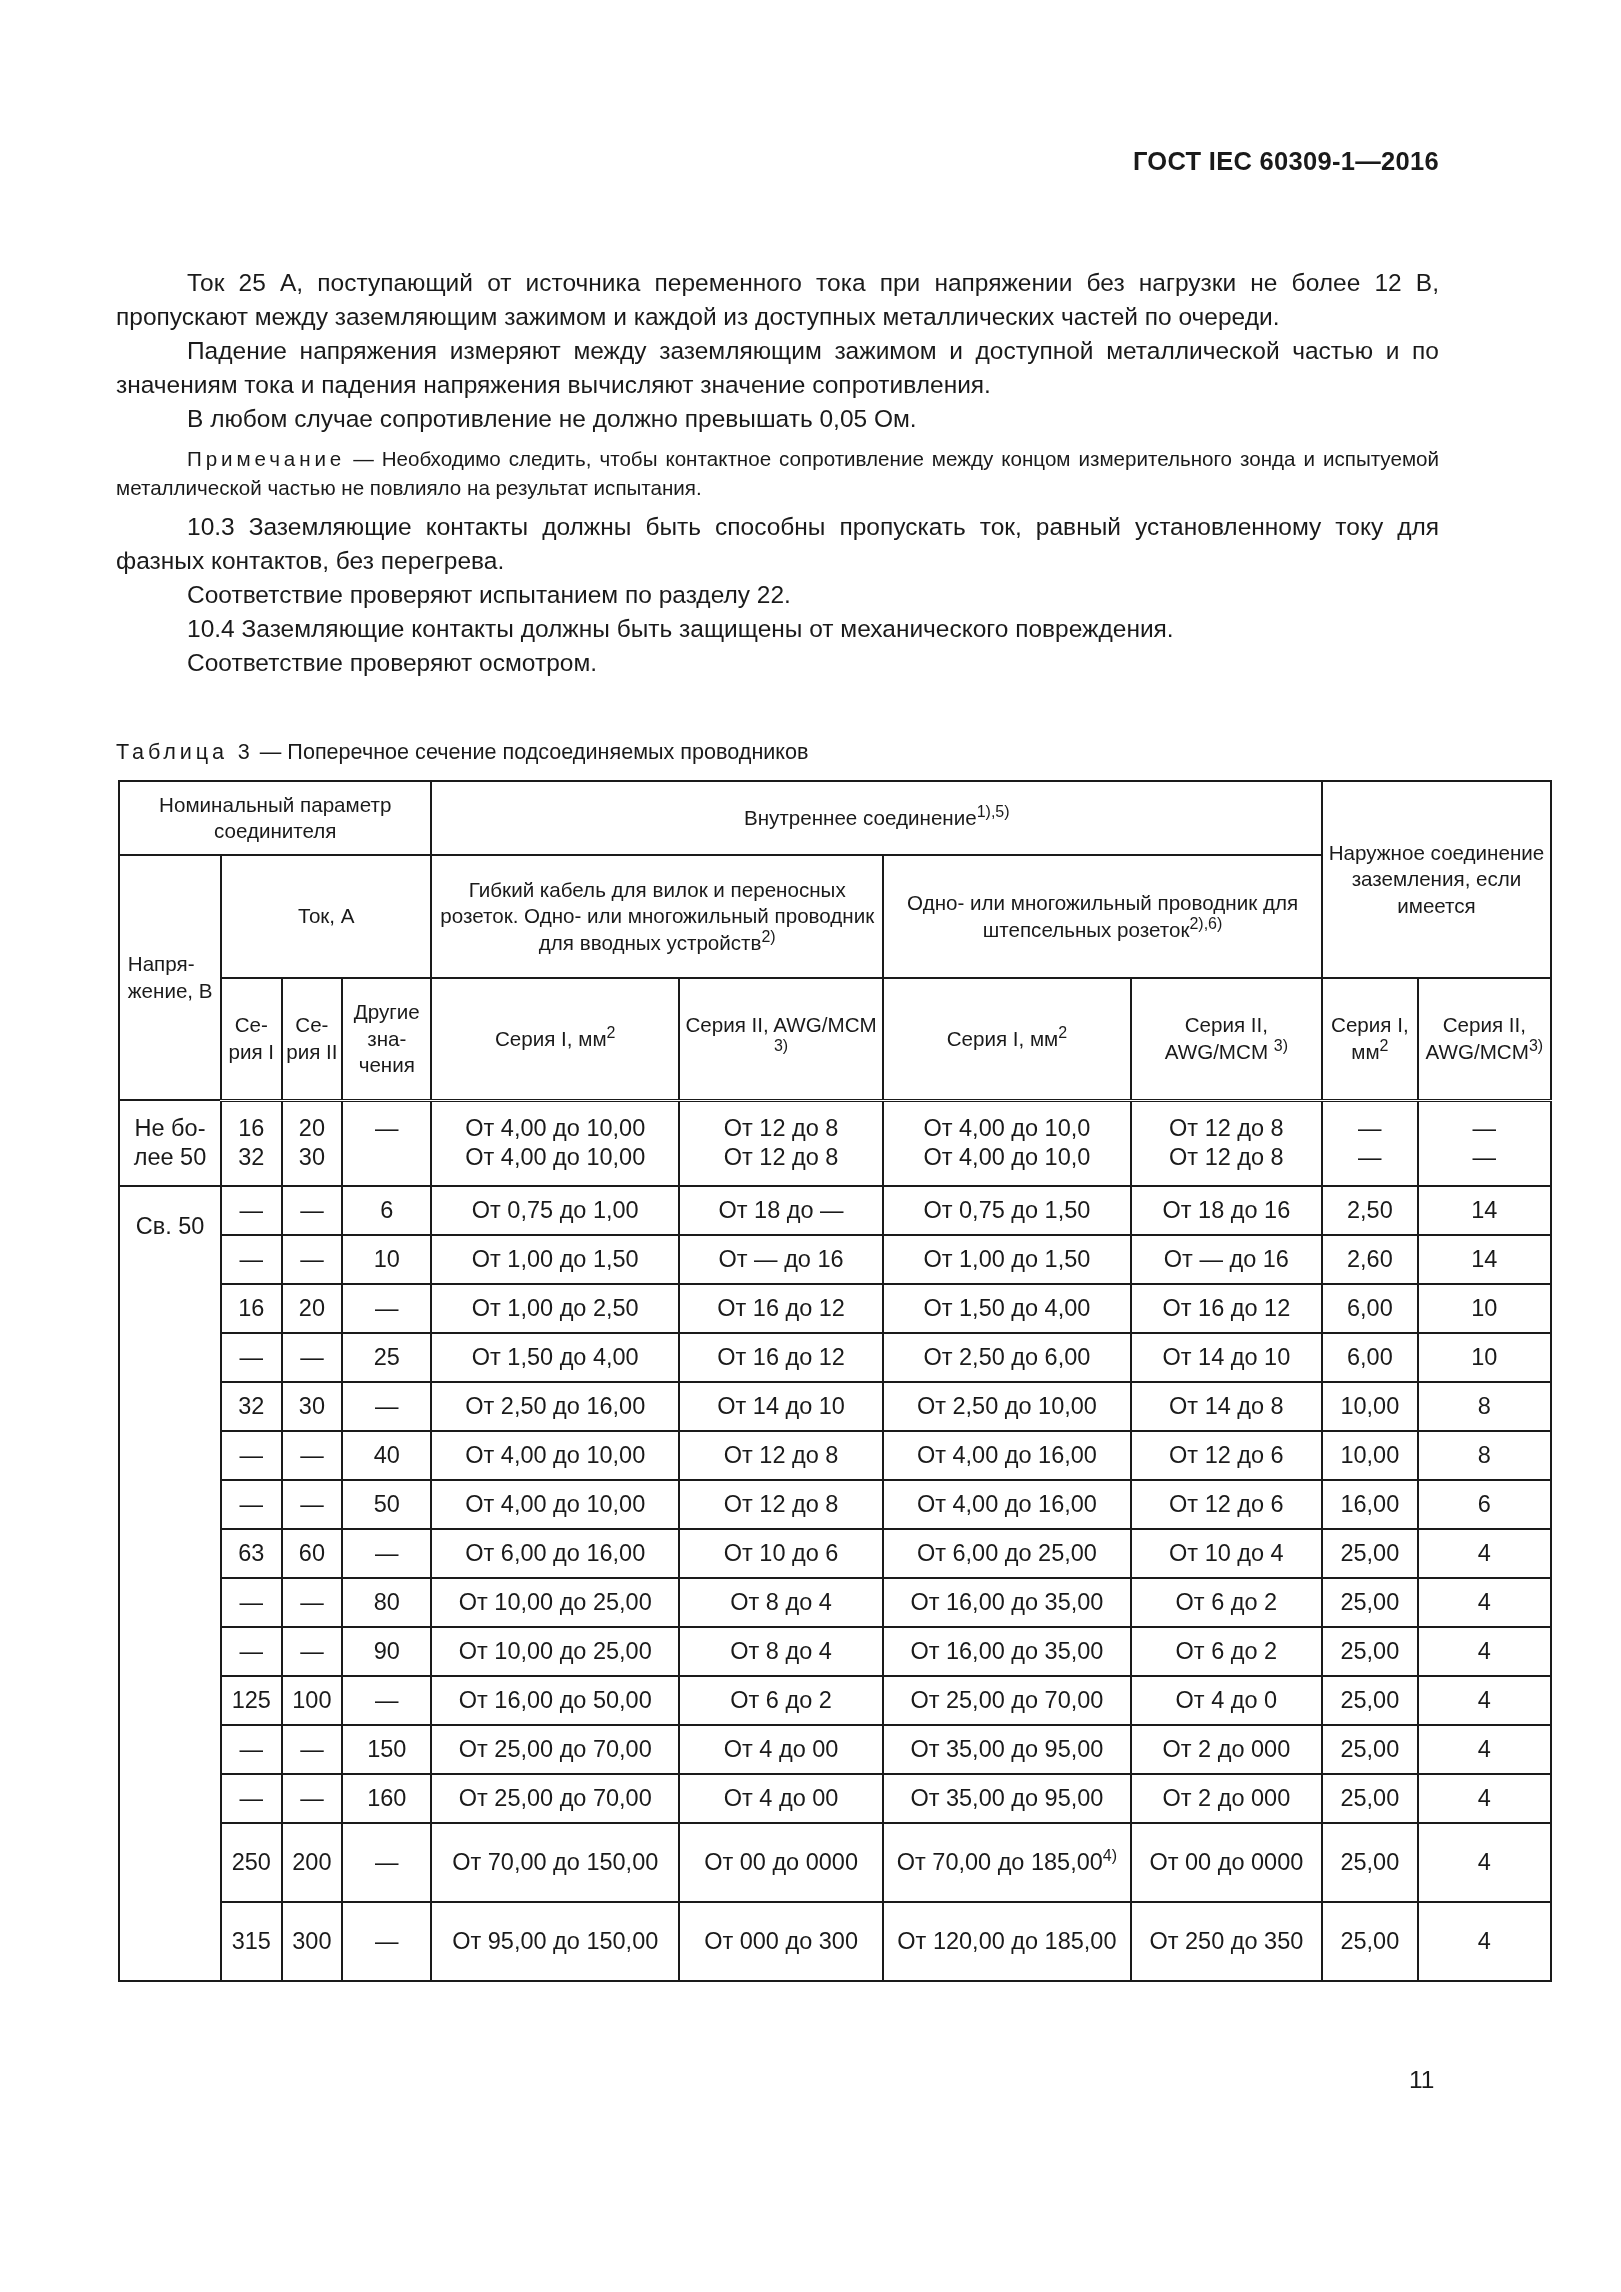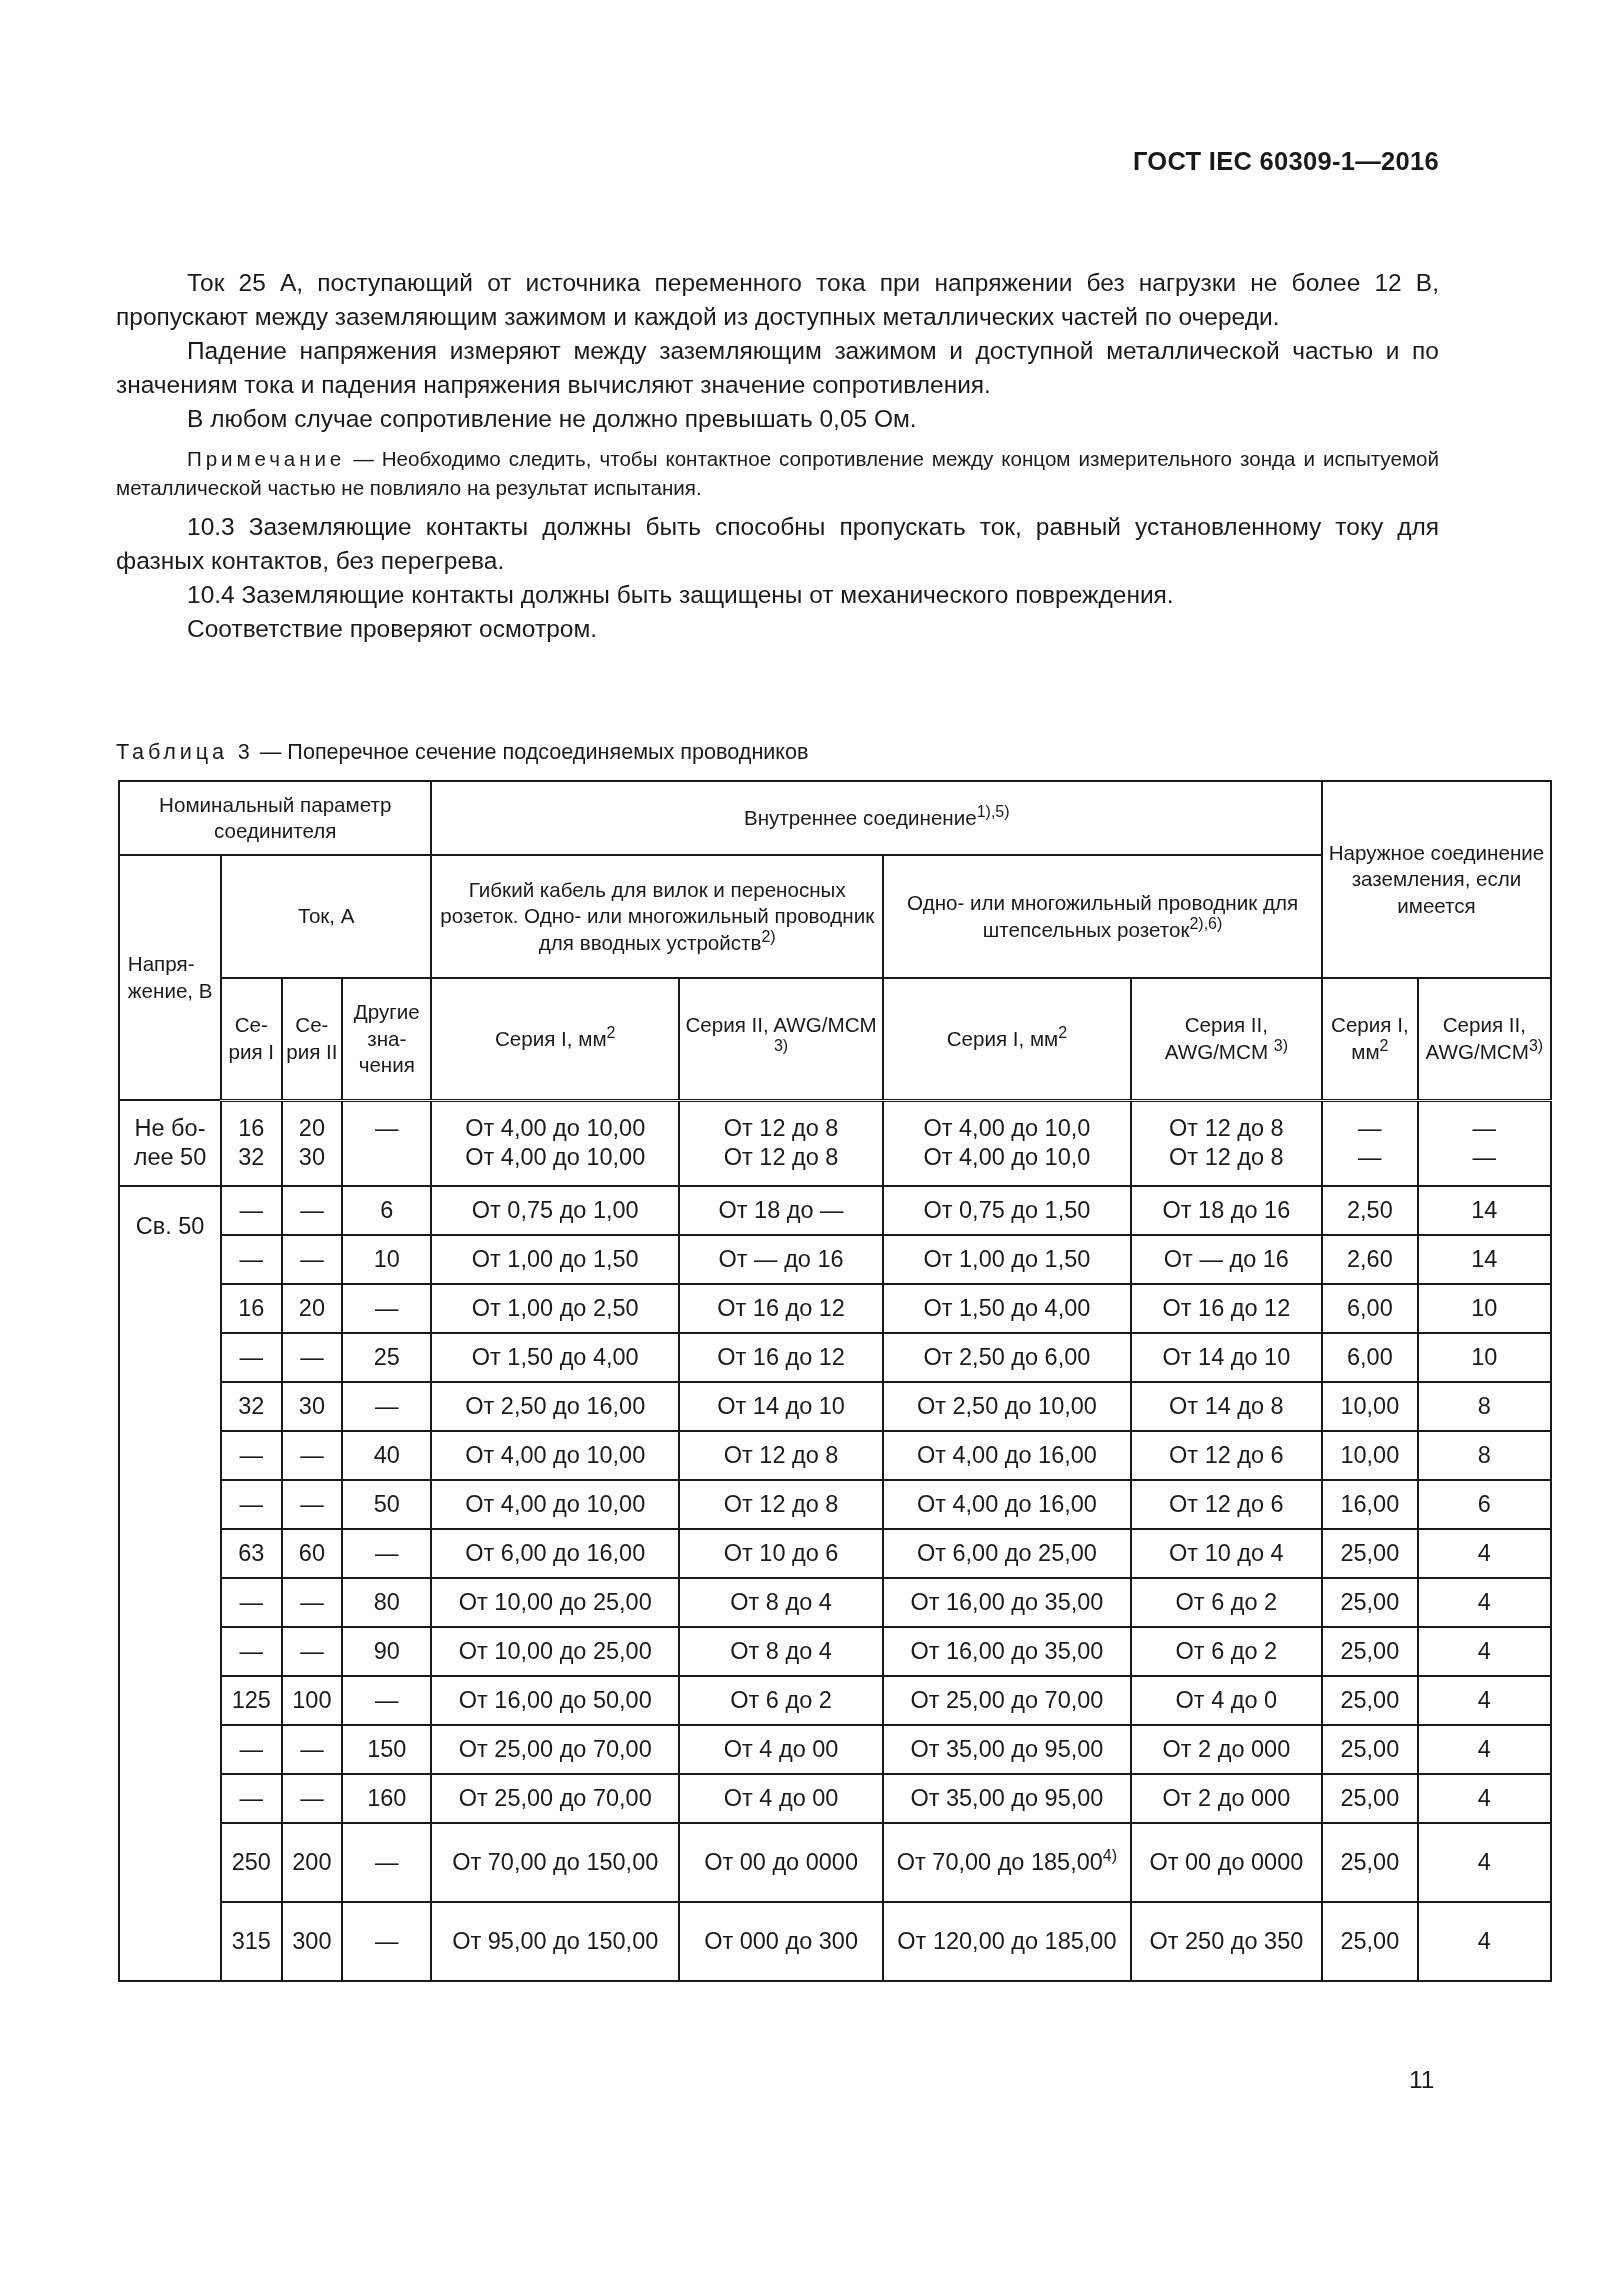--- a/index.html
+++ b/index.html
@@ -25,20 +25,21 @@
 <body>
 
 <div class="hdr">ГОСТ IEC 60309-1—2016</div>
 
 <div class="body">
   <p class="ind">Ток 25 А, поступающий от источника переменного тока при напряжении без нагрузки не более 12 В, пропускают между заземляющим зажимом и каждой из доступных металлических частей по очереди.</p>
   <p class="ind">Падение напряжения измеряют между заземляющим зажимом и доступной металлической частью и по значениям тока и падения напряжения вычисляют значение сопротивления.</p>
   <p class="ind">В любом случае сопротивление не должно превышать 0,05 Ом.</p>
   <p class="note ind"><span class="sp">Примечание</span><span> — Необходимо следить, чтобы контактное сопротивление между концом измерительного зонда и испытуемой металлической частью не повлияло на результат испытания.</span></p>
   <p class="ind">10.3 Заземляющие контакты должны быть способны пропускать ток, равный установленному току для фазных контактов, без перегрева.</p>
+  <p class="ind">Соответствие проверяют испытанием по разделу 22.</p>
   <p class="ind">10.4 Заземляющие контакты должны быть защищены от механического повреждения.</p>
   <p class="ind">Соответствие проверяют осмотром.</p>
 </div>
 
 <div class="caption"><span class="sp">Таблица 3</span><span> — Поперечное сечение подсоединяемых проводников</span></div>
 
 <table>
   <colgroup>
     <col style="width:96px">
       <col style="width:57px">

